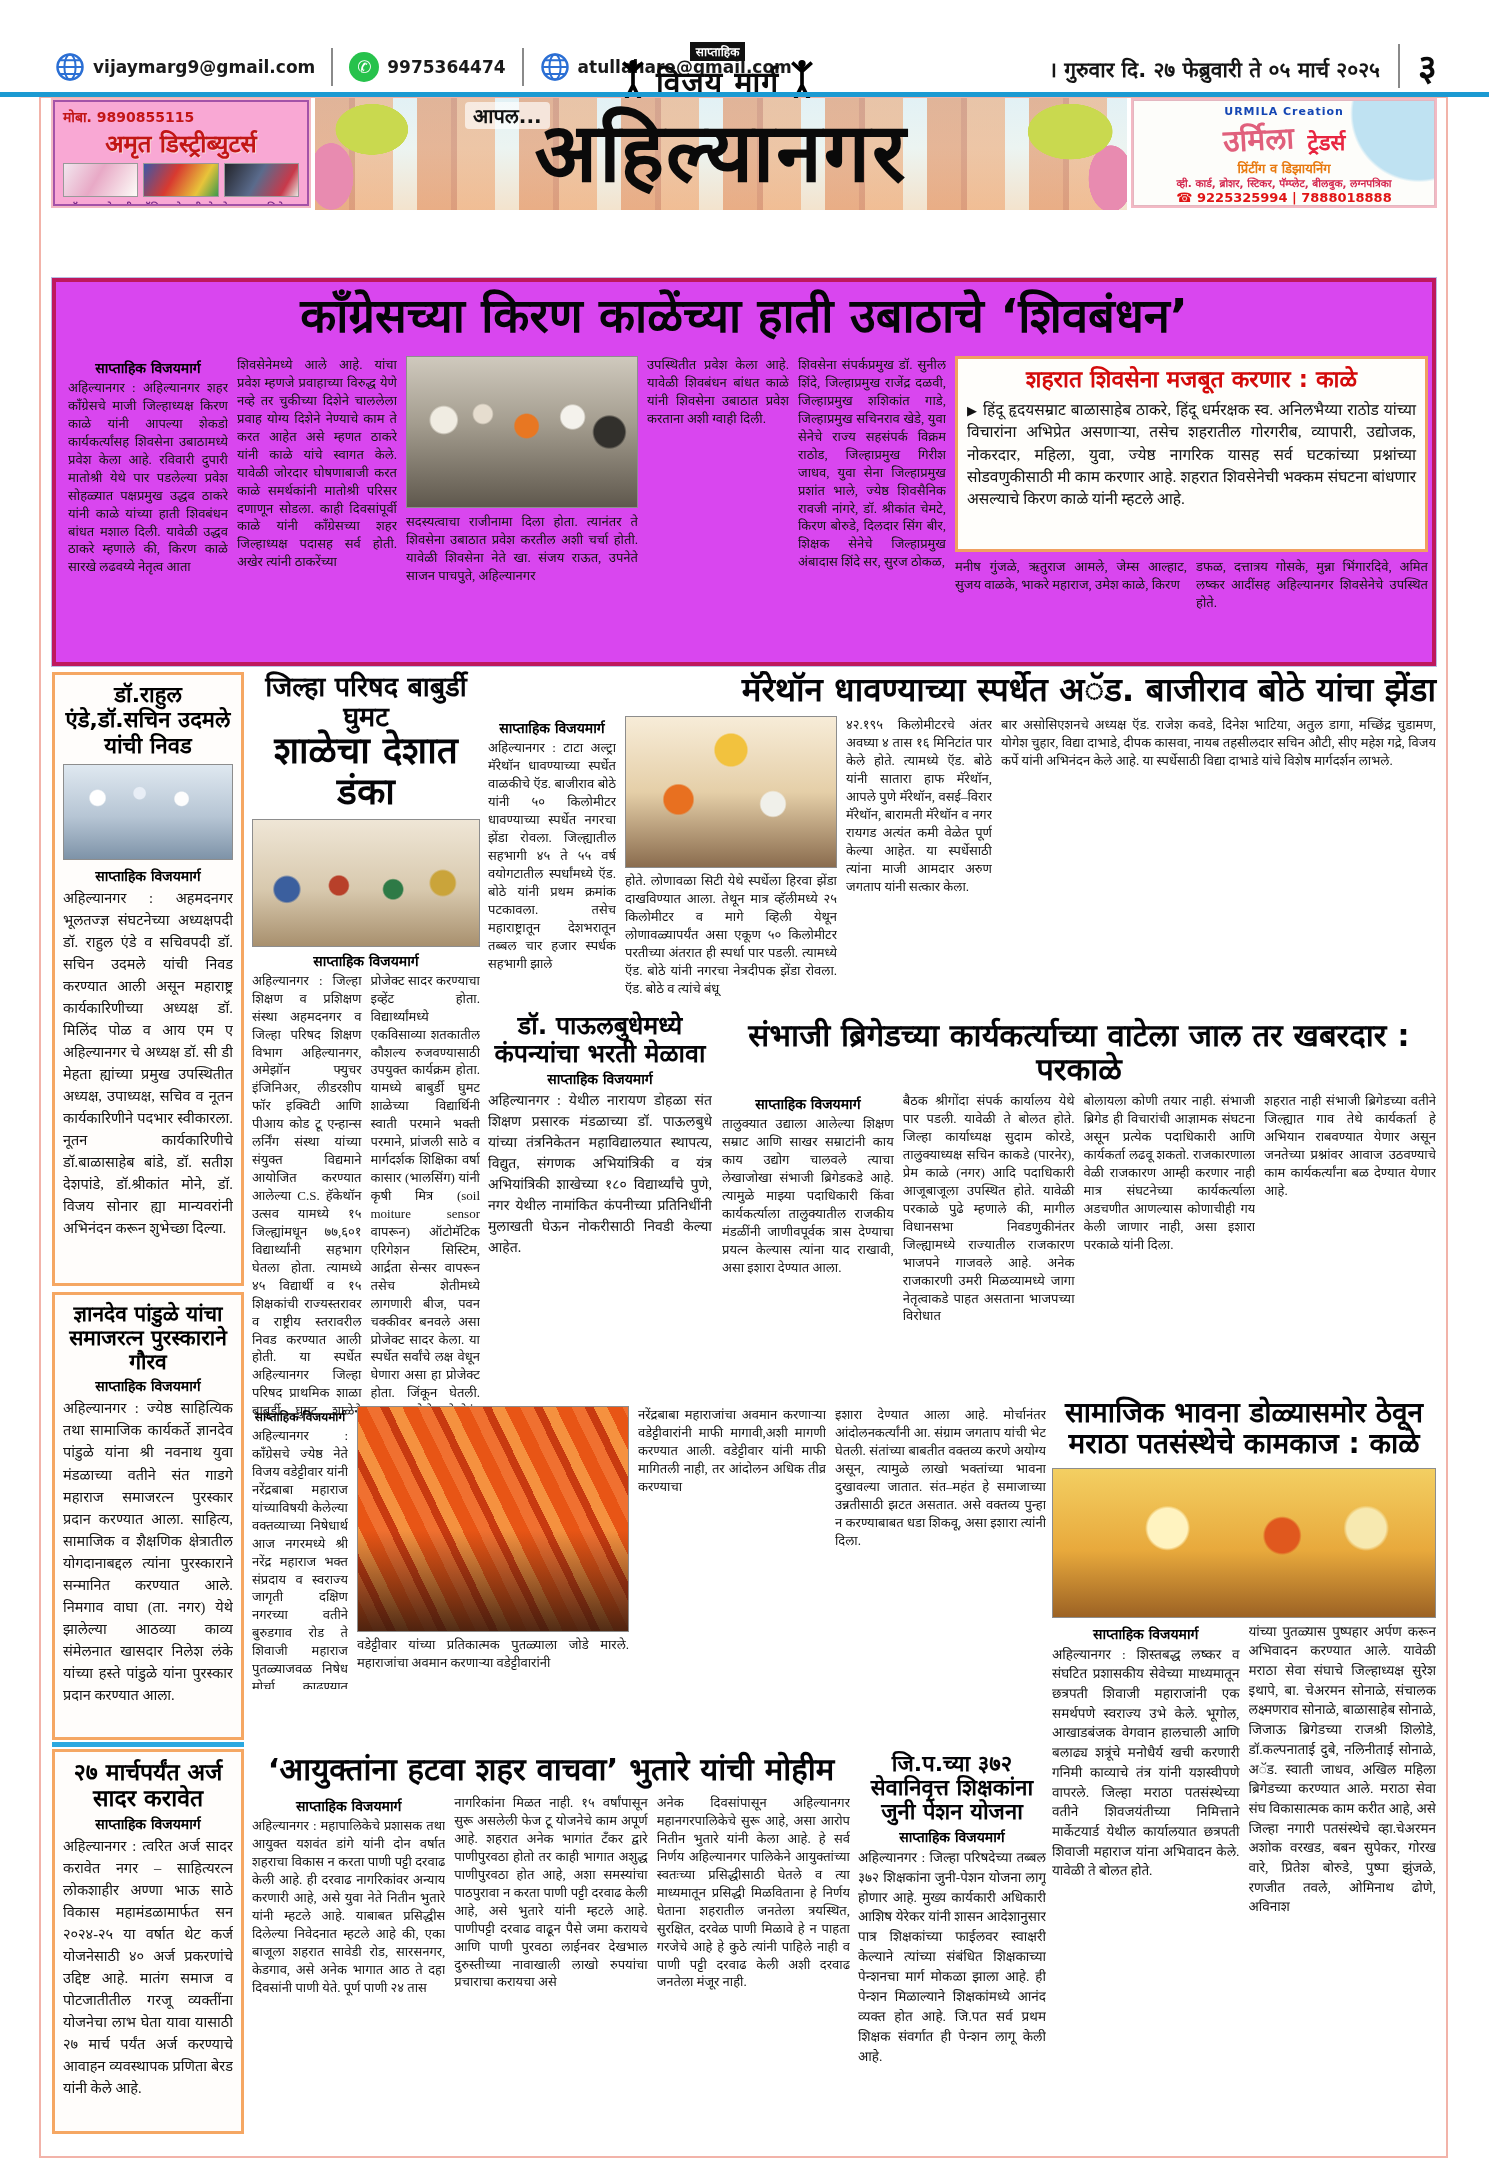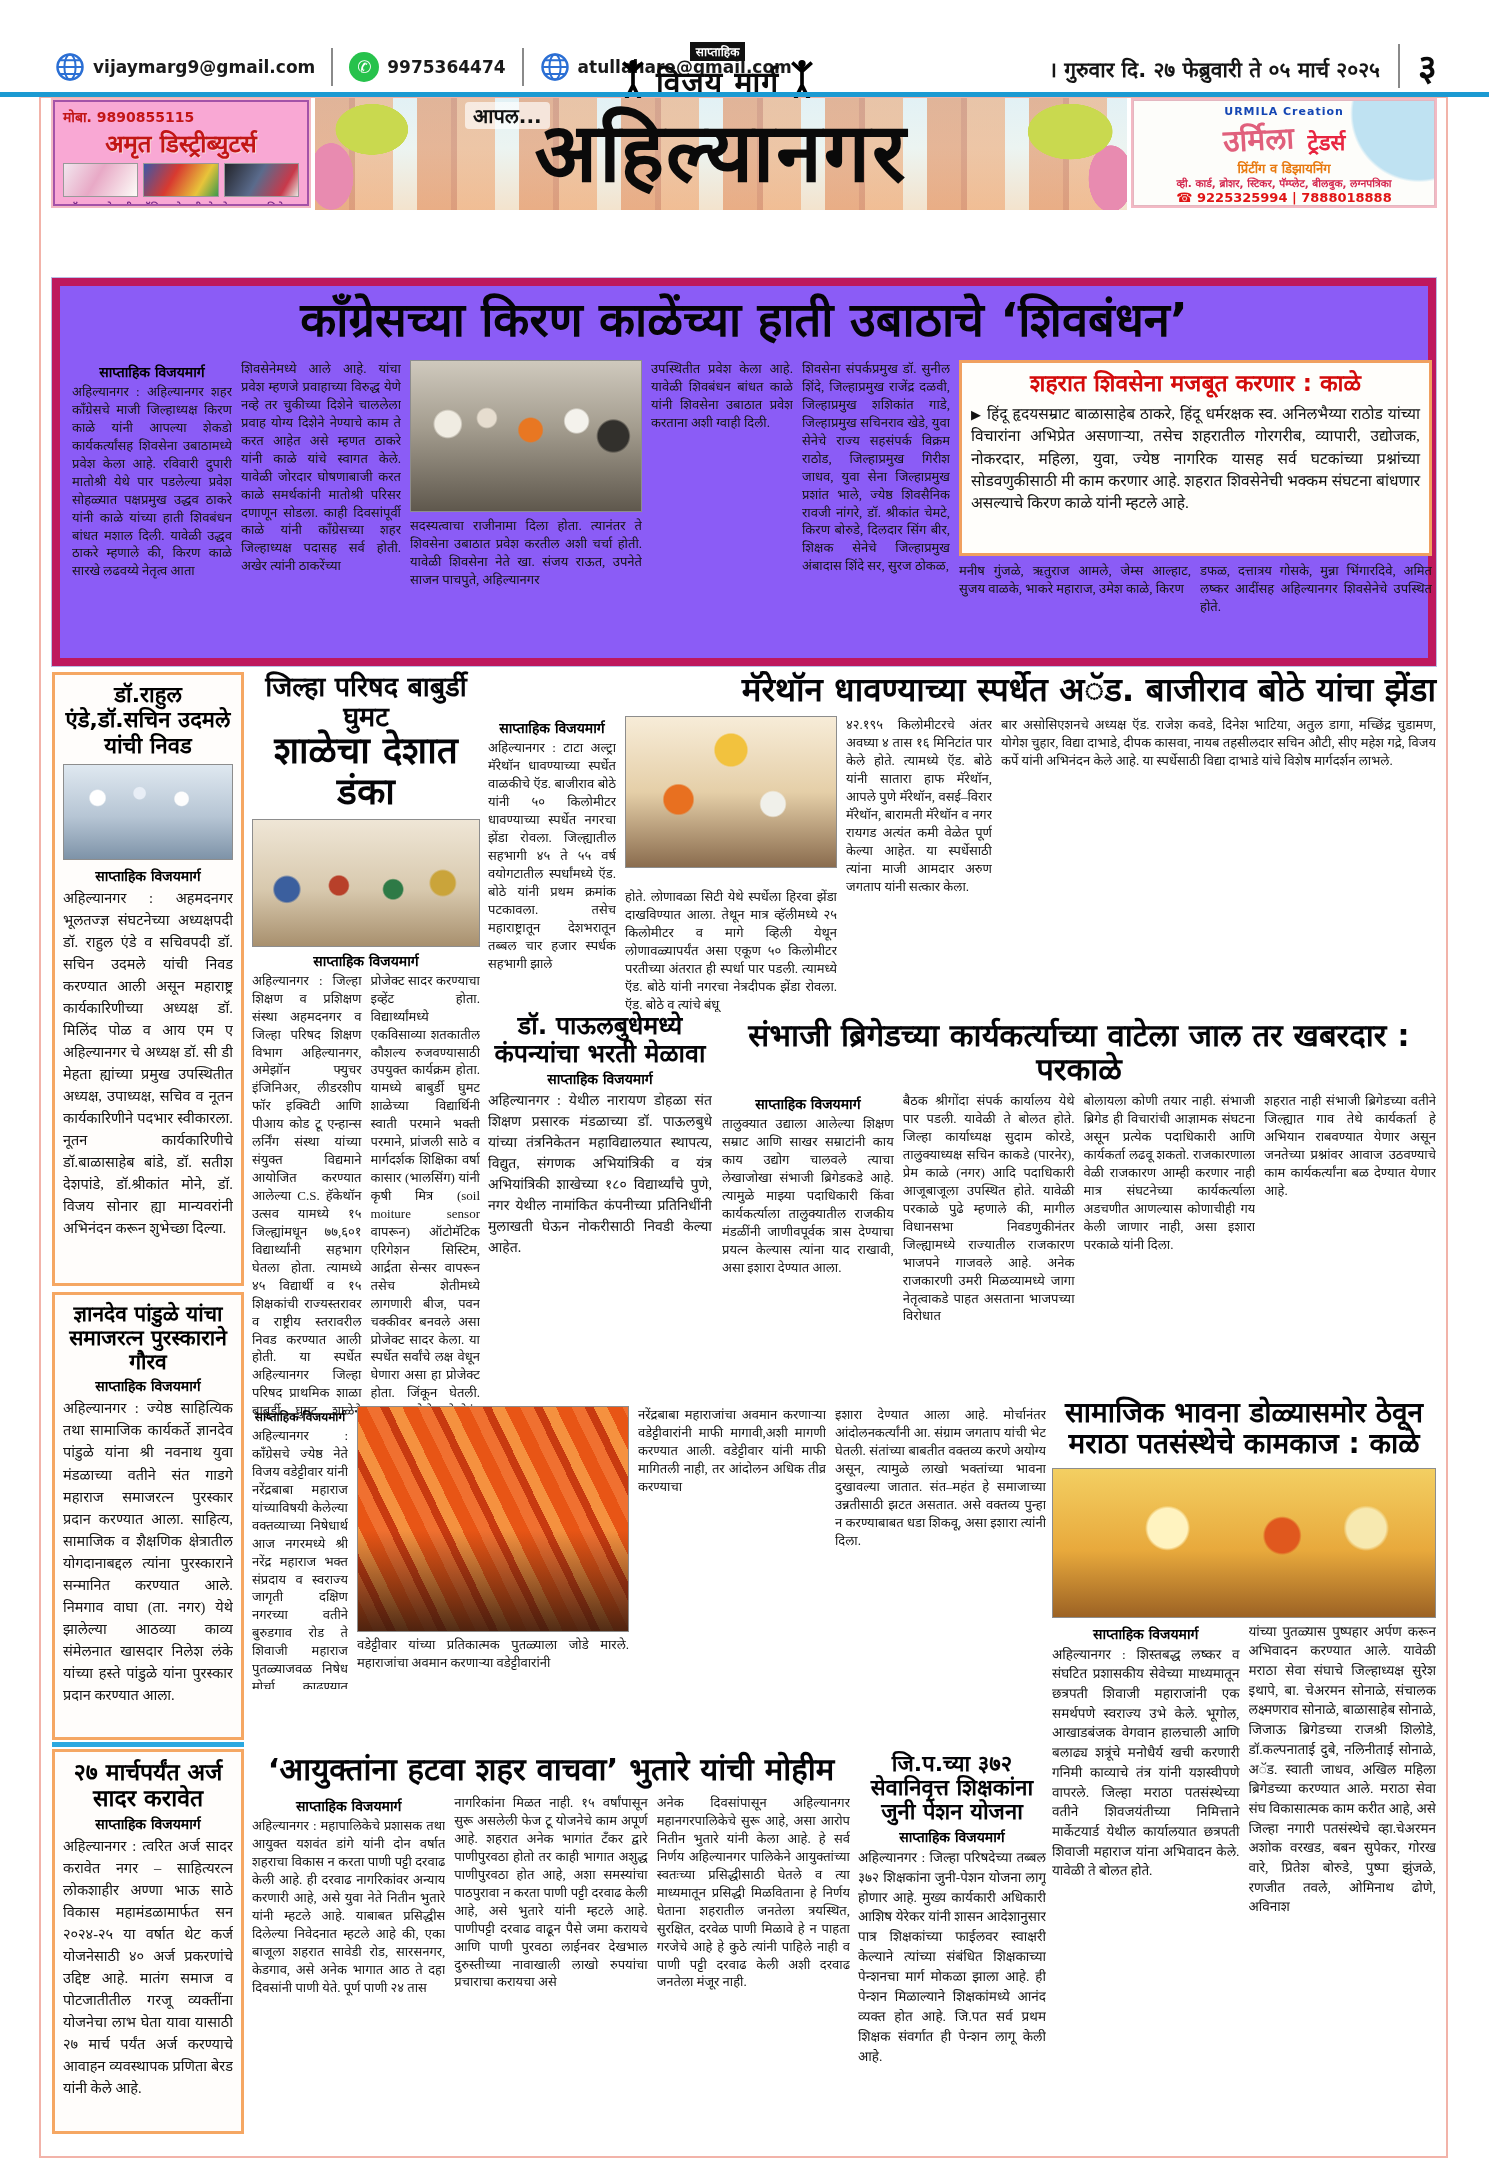--- a/index.html
+++ b/index.html
@@ -54,21 +54,21 @@
   .ad-right .addr{font:700 10px "DejaVu Sans",sans-serif;color:#333}
 
   
   .art{position:absolute}
   .headline{font-family:"DejaVu Sans","Liberation Sans",sans-serif;font-weight:900;color:#050508;text-align:center;line-height:1.1}
   .dl{font:700 14px "DejaVu Sans",sans-serif;text-align:center;color:#000;margin:2px 0}
   .cols{display:flex;gap:9px}
   .bt{font-size:13px;line-height:1.38;text-align:justify;overflow:hidden;color:#141414}
   .photo{border:1px solid #8d8d8d}
 
-  .lead-box{border:8px solid #be185d;outline:1px solid #b9bde4;background:#8b5cf6}
+  .lead-box{border:4px solid #be185d;outline:1px solid #b9bde4;background:#d946ef}
   .side-box{border:3px solid #f5a763;background:#fffdfb;padding:7px 8px;overflow:hidden}
   .side-title{font:900 22px/1.15 "DejaVu Sans",sans-serif;text-align:center;color:#000}
   .red-box{border:3px solid #f0a060;padding:7px 9px;overflow:hidden;background:#fffefb}
   .red-box .rt{font:900 23px/1.2 "DejaVu Sans",sans-serif;color:#d40b0b;text-align:center}
   .red-box .rb{font-size:15.5px;line-height:1.45;font-weight:400;text-align:justify;margin-top:5px}
   .tri{color:#111;font-size:13px;margin-right:5px}
 
   
   .ph-lead{background:
     radial-gradient(circle at 16% 42%, #f0ece2 0 6%, rgba(0,0,0,0) 7%),
@@ -247,21 +247,21 @@
 
 <div class="art" style="left:488px;top:672px;width:948px;height:334px">
   <div class="headline" style="font-size:33px;text-align:right">मॅरेथॉन धावण्याच्या स्पर्धेत अॅड. बाजीराव बोठे यांचा झेंडा</div>
   <div class="cols" style="margin-top:8px;height:284px">
     <div style="flex:0 0 128px">
       <div class="dl">साप्ताहिक विजयमार्ग</div>
       <div class="bt" style="height:258px">अहिल्यानगर : टाटा अल्ट्रा मॅरेथॉन धावण्याच्या स्पर्धेत वाळकीचे ऍड. बाजीराव बोठे यांनी ५० किलोमीटर धावण्याच्या स्पर्धेत नगरचा झेंडा रोवला. जिल्ह्यातील सहभागी ४५ ते ५५ वर्ष वयोगटातील स्पर्धांमध्ये ऍड. बोठे यांनी प्रथम क्रमांक पटकावला. तसेच महाराष्ट्रातून देशभरातून तब्बल चार हजार स्पर्धक सहभागी झाले</div>
     </div>
     <div style="flex:0 0 212px">
       <div class="photo ph-marathon" style="width:212px;height:152px"></div>
-      <div class="bt" style="height:124px;margin-top:20px">होते. लोणावळा सिटी येथे स्पर्धेला हिरवा झेंडा दाखविण्यात आला. तेथून मात्र व्हॅलीमध्ये २५ किलोमीटर व मागे व्हिली येथून लोणावळ्यापर्यंत असा एकूण ५० किलोमीटर परतीच्या अंतरात ही स्पर्धा पार पडली. त्यामध्ये ऍड. बोठे यांनी नगरचा नेत्रदीपक झेंडा रोवला. ऍड. बोठे व त्यांचे बंधू</div>
+      <div class="bt" style="height:124px;margin-top:4px">होते. लोणावळा सिटी येथे स्पर्धेला हिरवा झेंडा दाखविण्यात आला. तेथून मात्र व्हॅलीमध्ये २५ किलोमीटर व मागे व्हिली येथून लोणावळ्यापर्यंत असा एकूण ५० किलोमीटर परतीच्या अंतरात ही स्पर्धा पार पडली. त्यामध्ये ऍड. बोठे यांनी नगरचा नेत्रदीपक झेंडा रोवला. ऍड. बोठे व त्यांचे बंधू</div>
     </div>
     <div class="bt" style="flex:0 0 146px;height:284px">४२.१९५ किलोमीटरचे अंतर अवघ्या ४ तास १६ मिनिटांत पार केले होते. त्यामध्ये ऍड. बोठे यांनी सातारा हाफ मॅरेथॉन, आपले पुणे मॅरेथॉन, वसई–विरार मॅरेथॉन, बारामती मॅरेथॉन व नगर रायगड अत्यंत कमी वेळेत पूर्ण केल्या आहेत. या स्पर्धेसाठी त्यांना माजी आमदार अरुण जगताप यांनी सत्कार केला.</div>
     <div class="bt" style="flex:1;height:284px">बार असोसिएशनचे अध्यक्ष ऍड. राजेश कवडे, दिनेश भाटिया, अतुल डागा, मच्छिंद्र चुडामण, योगेश चुहार, विद्या दाभाडे, दीपक कासवा, नायब तहसीलदार सचिन औटी, सीए महेश गद्रे, विजय कर्पे यांनी अभिनंदन केले आहे. या स्पर्धेसाठी विद्या दाभाडे यांचे विशेष मार्गदर्शन लाभले.</div>
   </div>
 </div>
 
 <div class="art" style="left:488px;top:1012px;width:224px;height:372px">
   <div class="headline" style="font-size:25px">डॉ. पाऊलबुधेमध्ये कंपन्यांचा भरती मेळावा</div>
   <div class="dl">साप्ताहिक विजयमार्ग</div>
   <div class="bt" style="font-size:14px;line-height:1.5;height:288px">अहिल्यानगर : येथील नारायण डोहळा संत शिक्षण प्रसारक मंडळाच्या डॉ. पाऊलबुधे यांच्या तंत्रनिकेतन महाविद्यालयात स्थापत्य, विद्युत, संगणक अभियांत्रिकी व यंत्र अभियांत्रिकी शाखेच्या १८० विद्यार्थ्यांचे पुणे, नगर येथील नामांकित कंपनीच्या प्रतिनिधींनी मुलाखती घेऊन नोकरीसाठी निवडी केल्या आहेत.</div>

